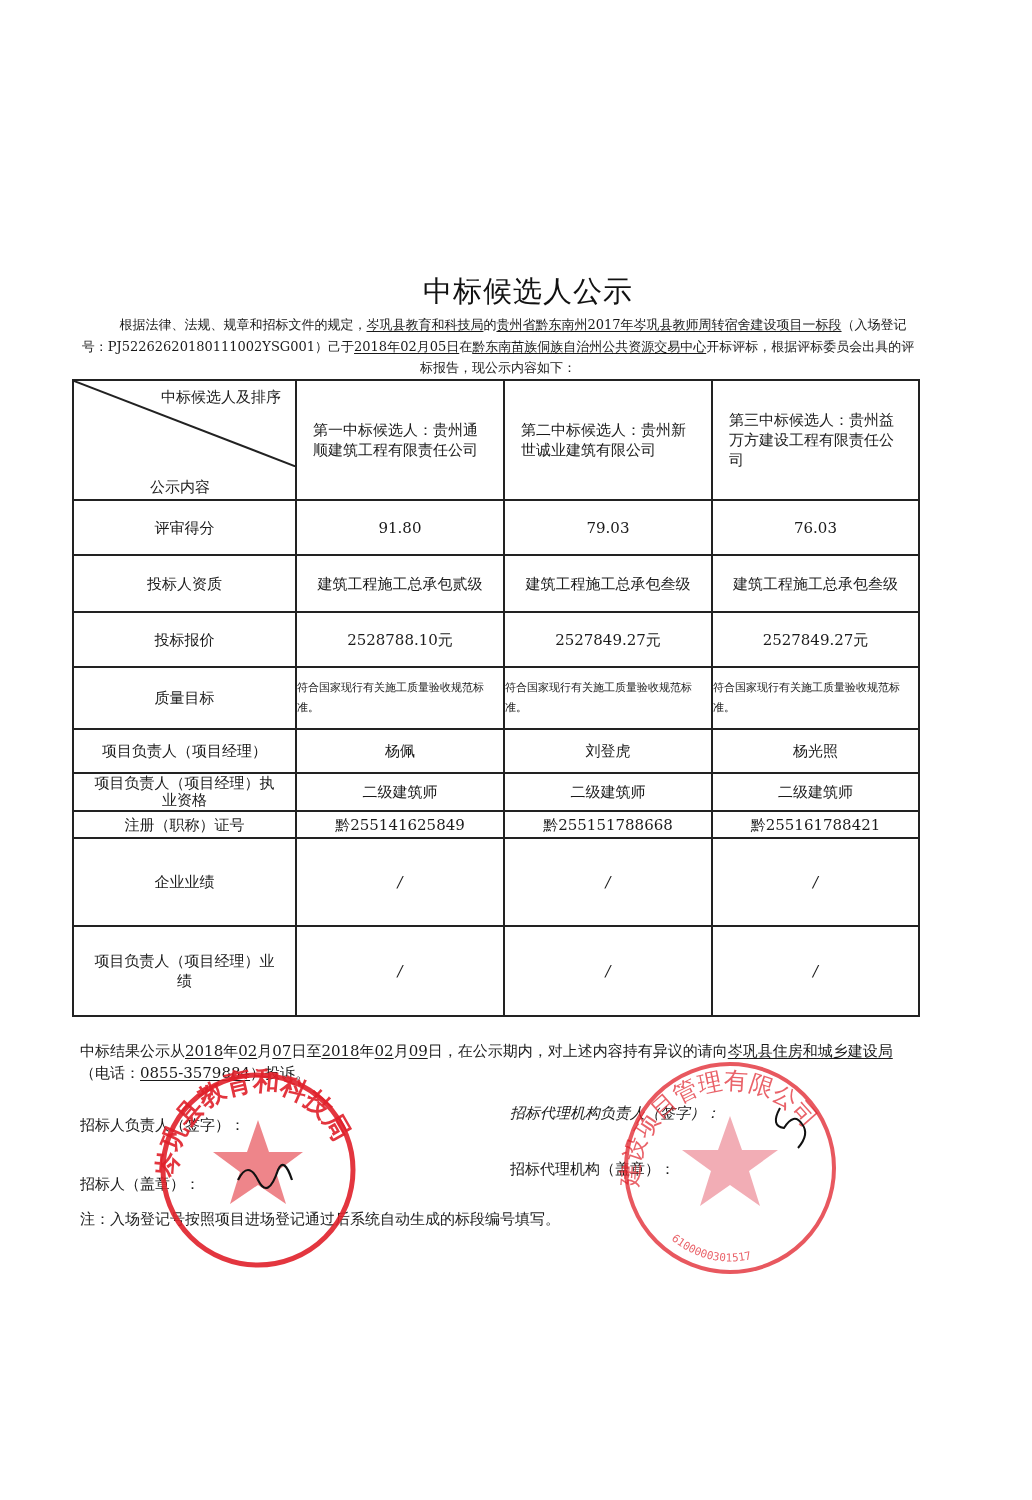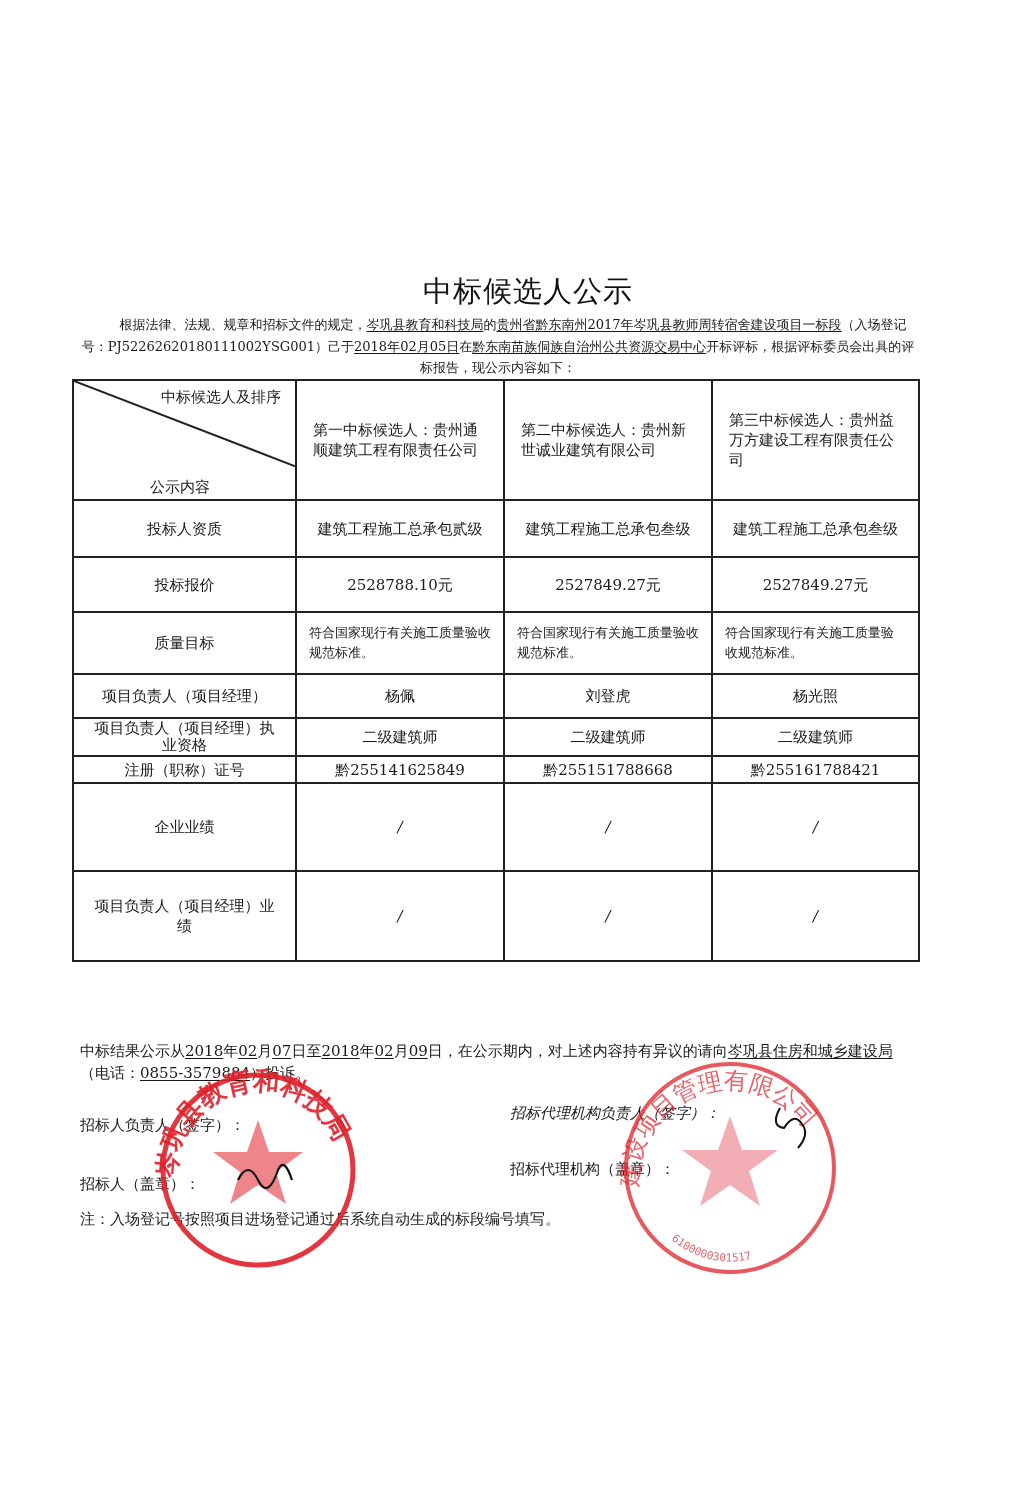--- a/index.html
+++ b/index.html
@@ -17,21 +17,21 @@
     font-size: 13px; line-height: 21.5px; text-indent: 30px; color: #1a1a1a; text-align: center;
   }
   .u { text-decoration: underline; text-underline-offset: 2px; }
   table.main {
     position: absolute; left: 72px; top: 379px; width: 846px; border-collapse: collapse; table-layout: fixed;
   }
   table.main td {
     border: 2px solid #222; font-size: 15px; text-align: center; vertical-align: middle; padding: 0 16px; color: #1a1a1a;
     line-height: 20px;
   }
-  table.main td.wrap { text-align: left; padding: 0 12px; font-size: 13px; }
+  table.main td.wrap { text-align: left; padding: 0 0; font-size: 11px; }
   .diag { position: relative; height: 86px; padding: 16px !important; }
   .diag svg { position: absolute; left: 0; top: 0; }
   .diag .tr { position: absolute; right: 14px; top: 6px; }
   .diag .bl { position: absolute; left: 76px; bottom: 2px; text-align: center; }
   td.cand { text-align: left !important; font-size: 15px; }
   .slash { font-style: italic; font-size: 18px; }
   .footer { position: absolute; left: 80px; width: 836px; top: 1040px; font-size: 15px; line-height: 22px; }
   .sig { position: absolute; font-size: 15px; }
   .note { position: absolute; left: 80px; top: 1210px; font-size: 15px; }
   .stamp { position: absolute; pointer-events: none; }
@@ -59,20 +59,26 @@
       <td class="diag">
         <svg width="223" height="86">
               <line x1="0" y1="0" x2="223" y2="86" stroke="#222" stroke-width="2"></line>
             </svg>
         <span class="tr">中标候选人及排序</span>
         <span class="bl">公示内容</span>
       </td>
       <td class="cand">第一中标候选人：贵州通顺建筑工程有限责任公司</td>
       <td class="cand">第二中标候选人：贵州新世诚业建筑有限公司</td>
       <td class="cand">第三中标候选人：贵州益万方建设工程有限责任公司</td>
+    </tr>
+    <tr style="height:55px">
+      <td>评审得分</td>
+      <td>91.80</td>
+      <td>79.03</td>
+      <td>76.03</td>
     </tr>
     <tr style="height:57px">
       <td>投标人资质</td>
       <td>建筑工程施工总承包贰级</td>
       <td>建筑工程施工总承包叁级</td>
       <td>建筑工程施工总承包叁级</td>
     </tr>
     <tr style="height:55px">
       <td>投标报价</td>
       <td>2528788.10元</td>

